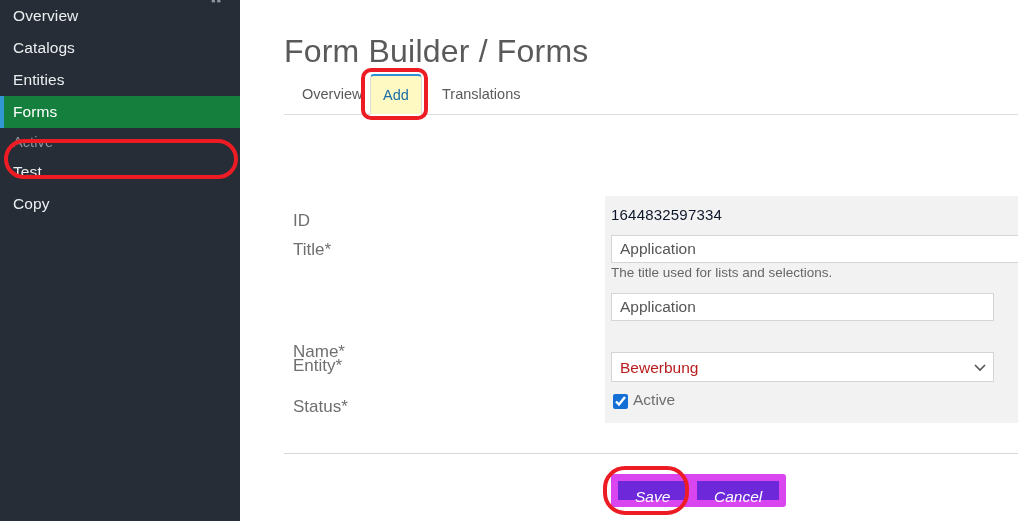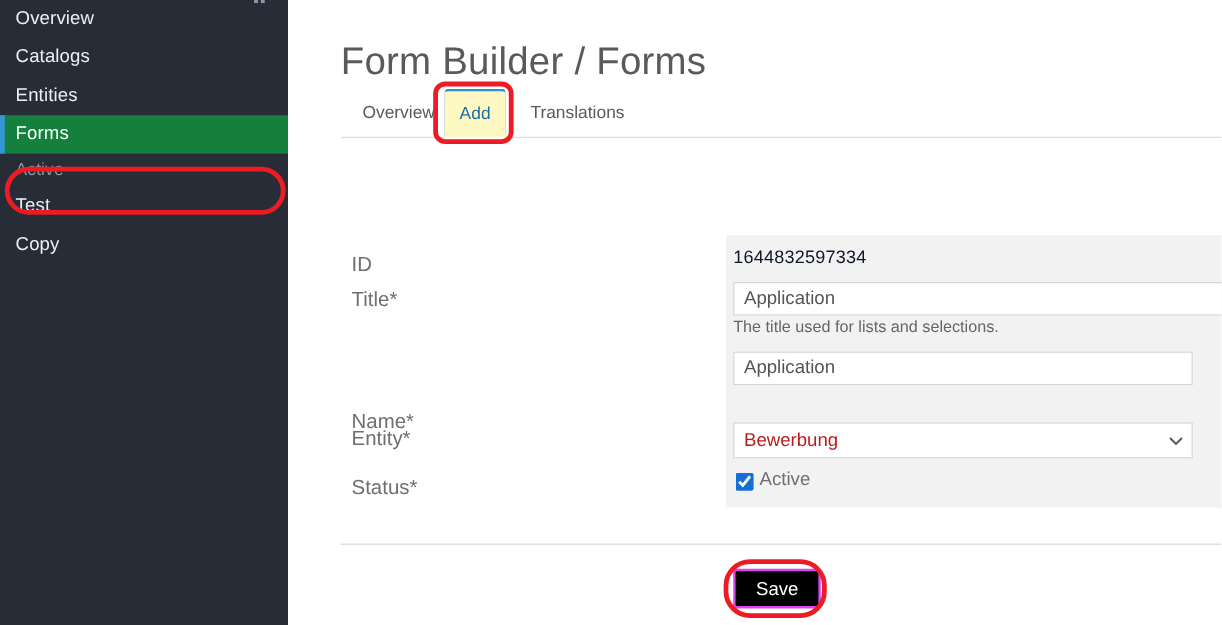--- a/index.html
+++ b/index.html
@@ -183,30 +183,31 @@
     font-size: 15.5px; color: #6f6f6f;
   }
 
   #divider {
     position: absolute; left: 44px; top: 453px;
     width: 734px; height: 1px; background: #d8d8d8;
   }
 
   .btn {
     position: absolute; top: 474px;
-    background: #000000;
+    background: #6d28d9;
     color: #ffffff;
-    border: 2px solid #d946ef;
+    border: 7px solid #d946ef;
     border-radius: 3px;
     font-size: 15.5px;
     font-family: "Liberation Sans", sans-serif;
     height: 33px;
     padding: 0 17px;
     cursor: pointer;
     line-height: 31px;
+    font-style: italic;
   }
   #btn-save   { left: 371px; }
   #btn-cancel { left: 450px; }
 
   
   .anno {
     position: absolute;
     border: 4px solid #ed1c24;
     border-radius: 30px;
     pointer-events: none;
@@ -287,19 +288,20 @@
     </svg>
 
     <div id="status-row">
       <input type="checkbox" id="cb-active" checked="" style="">
       <label for="cb-active" id="cb-active-label">Active</label>
     </div>
 
     <div id="divider"></div>
 
     <button class="btn" id="btn-save">Save</button>
+    <button class="btn" id="btn-cancel">Cancel</button>
   </main>
 
   <div class="anno" id="anno-forms"></div>
   <div class="anno" id="anno-add"></div>
   <div class="anno" id="anno-save"></div>
 
 </div>
 
 </body></html>

